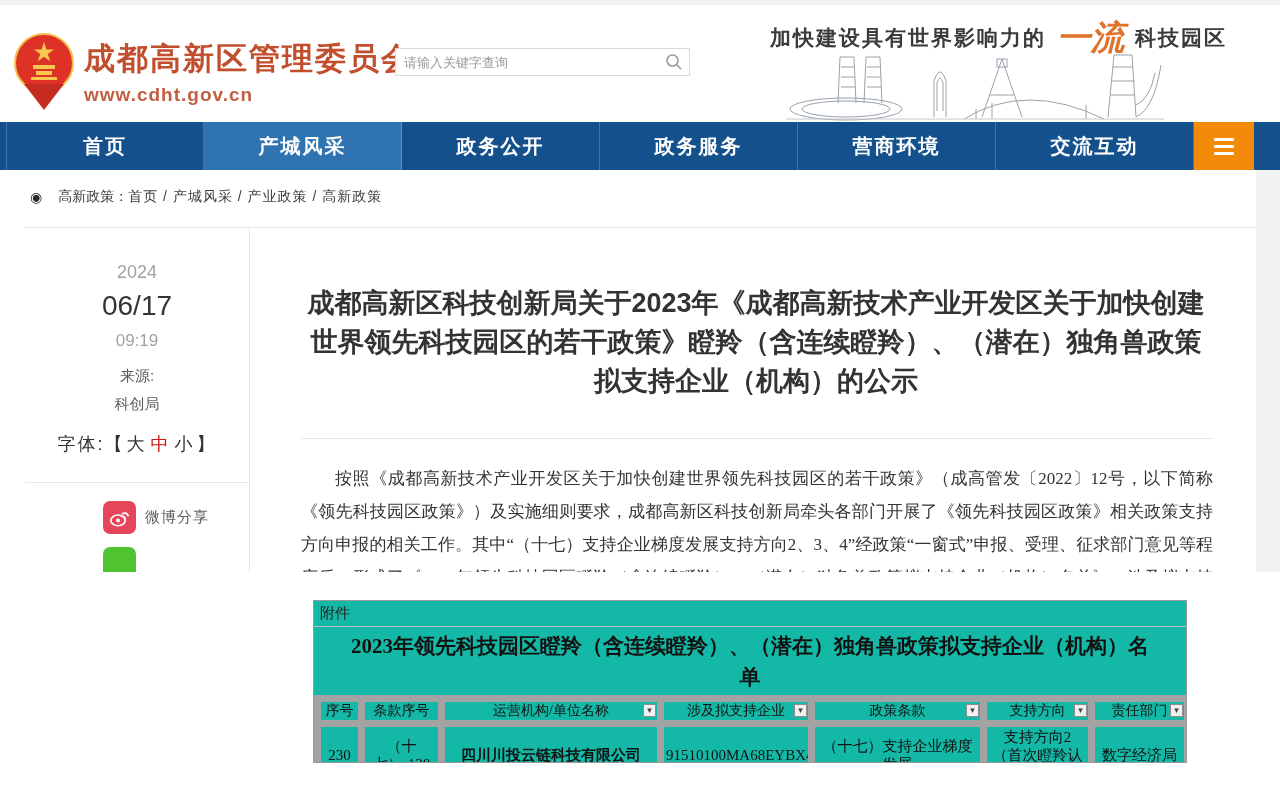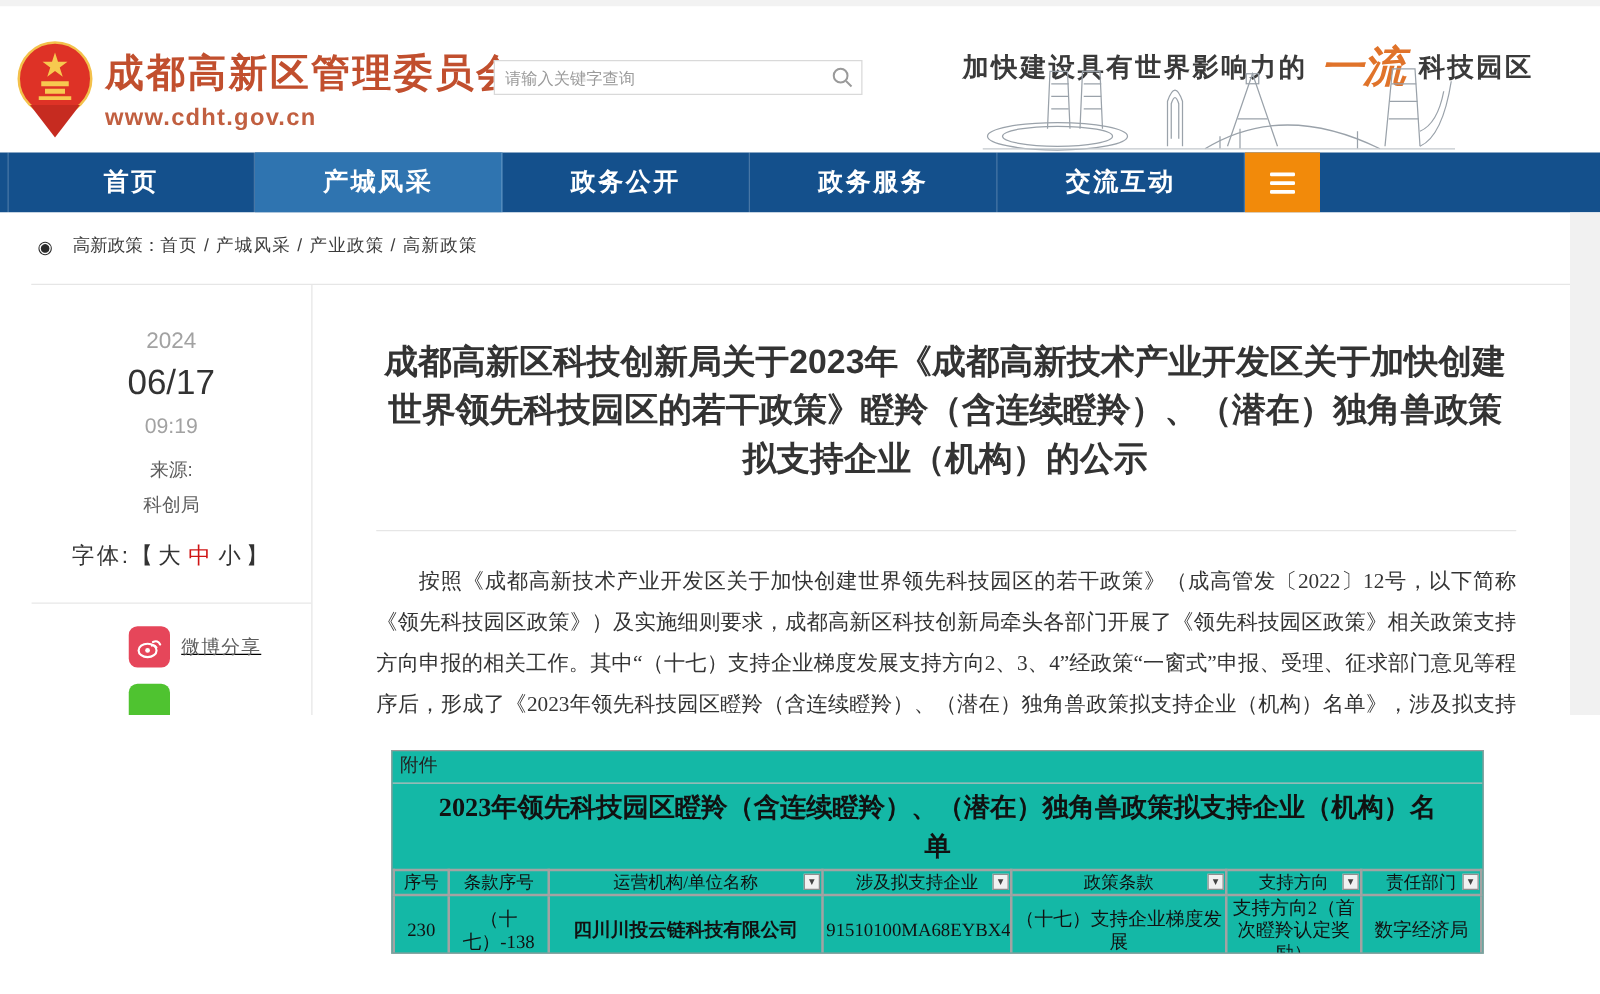--- a/index.html
+++ b/index.html
@@ -13,21 +13,21 @@
   .emblem { width:64px; height:80px; }
   .logo-text { margin-left:8px; padding-top:6px; }
   .site-name { font-family:"Liberation Serif","DejaVu Serif",serif; font-weight:bold; font-size:31px; color:#c14f2e; letter-spacing:2px; }
   .site-url { font-size:19px; font-weight:bold; color:#c15f40; margin-top:4px; letter-spacing:1px; }
 
   .search-box { position:absolute; left:395px; top:43px; width:295px; height:28px; border:1px solid #d9d9d9; background:#fff; display:flex; align-items:center;justify-content:flex-end; }
   .search-box input { flex:1; border:none; outline:none; font-size:13px; color:#333; padding:0 8px; background:transparent; }
   .search-box input::placeholder { color:#9b9b9b; }
   .search-btn { width:30px; height:26px; border:none; background:transparent; cursor:pointer; display:flex; align-items:center; justify-content:center; }
 
-  .slogan { position:absolute; left:770px; top:10px; width:400px; text-align:right; white-space:nowrap;margin-top:16px; }
+  .slogan { position:absolute; left:770px; top:10px; width:400px; text-align:right; white-space:nowrap; }
   .slogan .dark { font-size:21px; font-weight:bold; color:#3a3a3a; letter-spacing:2px; vertical-align:middle; }
   .slogan .hl { font-family:"Liberation Serif","DejaVu Serif",serif; font-style:italic; font-weight:bold; font-size:34px; color:#e0732a; margin:0 6px; vertical-align:middle; }
   .skyline { position:absolute; left:786px; top:46px; }
 
   
   .main-nav { position:absolute; left:0; top:122px; width:1280px; height:48px; background:#14508c; display:flex; }
   .nav-item { width:198px; height:48px; line-height:48px; text-align:center; color:#fff; font-size:20px; font-weight:bold; letter-spacing:2px; cursor:pointer; border-right:1px solid rgba(255,255,255,0.22); }
   .nav-item:first-child { margin-left:6px; border-left:1px solid rgba(255,255,255,0.22); }
   .nav-item.active { background:#2f74b0; }
   .nav-menu-btn { width:60px; height:48px; background:#f28a0a; border:none; cursor:pointer; display:flex; flex-direction:column; align-items:center; justify-content:center; gap:4px; }
@@ -45,36 +45,36 @@
   .sidebar { position:absolute; left:0; top:0; width:225px; height:345px; border-right:1px solid #e6e6e6; text-align:center; overflow:hidden; }
   .sb-year { margin-top:34px; font-size:18px; color:#a2a2a2; }
   .sb-date { margin-top:7px; font-size:28px; color:#333; font-weight:500; }
   .sb-time { margin-top:9px; font-size:17px; color:#a2a2a2; }
   .sb-srclabel { margin-top:16px; font-size:15px; color:#5c5c5c; }
   .sb-srcval { margin-top:9px; font-size:15px; color:#5c5c5c; }
   .sb-font { margin-top:18px; font-size:18px; color:#333; letter-spacing:2px; }
   .sb-font .f-btn { cursor:pointer; margin:0 2px; }
   .sb-font .f-mid { color:#cf1414; }
   .sb-divider { margin:26px 0 0 0; border-top:1px solid #e8e8e8; }
-  .share-row { display:flex; align-items:center; justify-content:flex-start; margin:18px 0 0 78px;text-decoration:underline; }
+  .share-row { display:flex; align-items:center; justify-content:flex-start; margin:18px 0 0 78px; }
   .weibo-ic { width:33px; height:33px; border-radius:7px; background:#e6465a; display:flex; align-items:center; justify-content:center; }
   .share-label { font-size:15px; color:#5c5c5c; margin-left:9px; letter-spacing:1px; }
   .wechat-ic { width:33px; height:33px; border-radius:7px; background:#4fc330; margin:13px 0 0 78px; }
 
-  .article { position:absolute; left:226px; top:0; width:1005px; height:345px; }
+  .article { position:absolute; left:226px; top:14px; width:1005px; height:345px; }
   .art-title { position:absolute; left:50px; top:42px; width:910px; text-align:center; font-size:27px; font-weight:bold; color:#333; line-height:39px; }
   .art-divider { position:absolute; left:50px; top:196px; width:912px; border-top:1px solid #e6e6e6; }
   .art-body { position:absolute; left:50px; top:220px; width:912px; font-family:"Liberation Serif","DejaVu Serif",serif; font-size:17px; color:#333; line-height:33px; text-align:justify; text-indent:2em; }
 
   
   .attachment { position:absolute; left:313px; top:600px; width:874px; height:163px; border:1px solid #9a9a9a; background:#14b8a6; overflow:hidden; font-family:"Liberation Serif","DejaVu Serif",serif; }
   .att-label { height:26px; line-height:25px; padding-left:6px; font-size:15px; color:#222; border-bottom:1px solid #bcbcbc; }
   .att-title { height:68px; padding:4px 28px 0 28px; text-align:center; font-size:21px; font-weight:bold; color:#111; line-height:31px; }
   table.att { border-collapse:collapse; width:870px; margin:0 auto; table-layout:fixed; }
-  table.att th, table.att td { border:2px solid #a3a3a3; text-align:center; vertical-align:middle; overflow:hidden; }
+  table.att th, table.att td { border:7px solid #a3a3a3; text-align:center; vertical-align:middle; overflow:hidden; }
   table.att th { height:18px; font-size:14px; font-weight:normal; color:#111; position:relative; white-space:nowrap; }
   table.att td { height:40px; font-size:15px; color:#111; padding:1px 2px; line-height:18px; }
   td.co-name { font-weight:bold; }
   .flt { position:absolute; right:1px; top:2px; width:13px; height:13px; border:1px solid #8f8f8f; background:#f1f1f1; font-size:9px; line-height:11px; color:#444; text-align:center; cursor:pointer; }
 </style>
 </head>
 <body>
 
 <div class="page">
 
@@ -137,20 +137,21 @@
       <path d="M350 54 Q364 48 369 22"></path>
       <line x1="0" y1="68" x2="378" y2="68" stroke="#c2c7cc"></line>
     </svg>
   </header>
 
   <nav class="main-nav">
     <div class="nav-item">首页</div>
     <div class="nav-item active">产城风采</div>
     <div class="nav-item">政务公开</div>
     <div class="nav-item">政务服务</div>
+    <div class="nav-item">营商环境</div>
     <div class="nav-item">交流互动</div>
     <button class="nav-menu-btn">
       <span></span>
         <span></span>
         <span></span>
     </button>
   </nav>
 
   <div class="breadcrumb-row">
     <div class="bc-inner">

